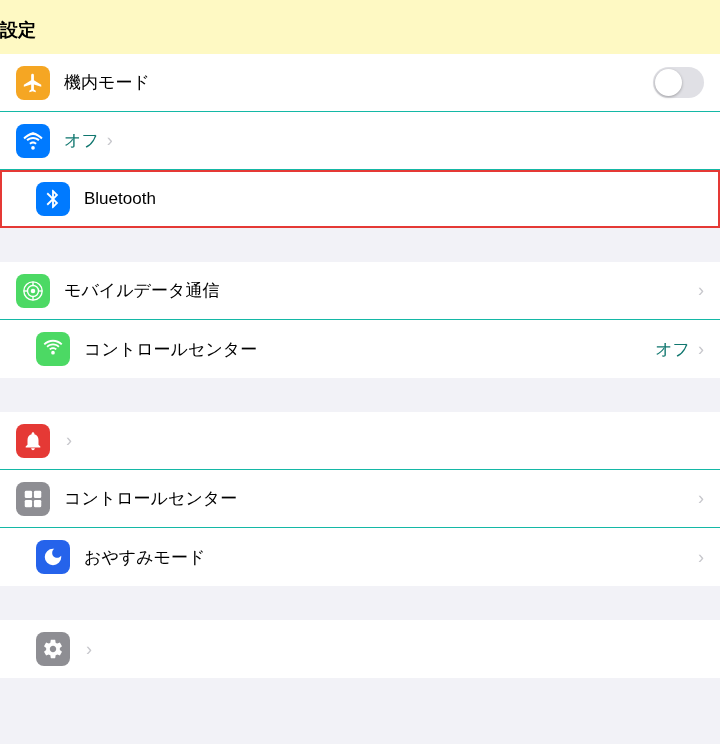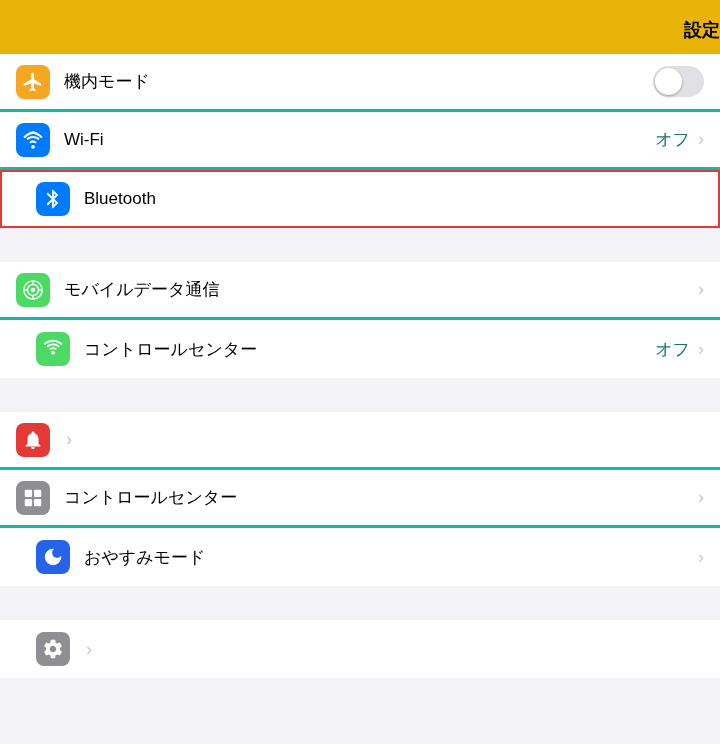--- a/index.html
+++ b/index.html
@@ -10,46 +10,46 @@
       background: #f2f2f7;
       font-family: -apple-system, 'Helvetica Neue', Arial, sans-serif;
       display: flex;
       flex-direction: column;
       align-items: center;
       overflow: hidden;
     }
 
     .page-title {
       width: 100%;
-      text-align: right;
+      text-align: left;
       padding: 18px 0 12px;
       font-size: 18px;
       font-weight: 600;
       color: #000;
-      background: #eab308;
+      background: #fef9c3;
     }
 
     .section-gap {
       height: 34px;
       background: #f2f2f7;
       width: 100%;
     }
 
     .settings-list {
       width: 100%;
       background: #fff;
     }
 
     .settings-row {
       display: flex;
       align-items: center;
       background: #fff;
       padding: 0 16px;
       height: 58px;
-      border-bottom: 3px solid #14b8a6;
+      border-bottom: 1px solid #14b8a6;
       position: relative;
       cursor: pointer;
     }
 
     .settings-row:last-child {
       border-bottom: none;
       padding-left: 36px;
     }
 
     .settings-row.highlighted {
@@ -143,21 +143,20 @@
       <div class="toggle-knob"></div>
     </div>
   </div>
 
   <div class="settings-row">
     <div class="icon-wrap icon-blue-wifi">
       <svg viewBox="0 0 24 24">
         <path d="M1.5 8.5C5.2 4.8 10.3 2.5 12 2.5s6.8 2.3 10.5 6l-1.5 1.5C18 7.4 15.1 5.5 12 5.5S6 7.4 3 10l-1.5-1.5zM12 7.5c-2.8 0-5.3 1.1-7.2 2.9L6.3 12c1.5-1.4 3.5-2.3 5.7-2.3s4.2.9 5.7 2.3l1.5-1.6C17.3 8.6 14.8 7.5 12 7.5zm0 5c-1.6 0-3 .6-4.1 1.7l1.5 1.5c.7-.7 1.6-1.1 2.6-1.1s1.9.4 2.6 1.1l1.5-1.5C15 13.1 13.6 12.5 12 12.5zM12 17.5a2 2 0 1 0 0 4 2 2 0 0 0 0-4z"></path>
       </svg>
     </div>
-    <span class="row-label">Wi-Fi</span>
     <span class="row-value">オフ</span>
     <span class="chevron">›</span>
   </div>
 
   <div class="settings-row highlighted">
     <div class="icon-wrap icon-blue-bt">
       <svg viewBox="0 0 24 24">
         <path d="M17.71 7.71L12 2h-1v7.59L6.41 5 5 6.41 10.59 12 5 17.59 6.41 19 11 14.41V22h1l5.71-5.71-4.3-4.29 4.3-4.29zM13 5.83l1.88 1.88L13 9.59V5.83zm1.88 10.46L13 18.17v-3.76l1.88 1.88z"></path>
       </svg>
     </div>

